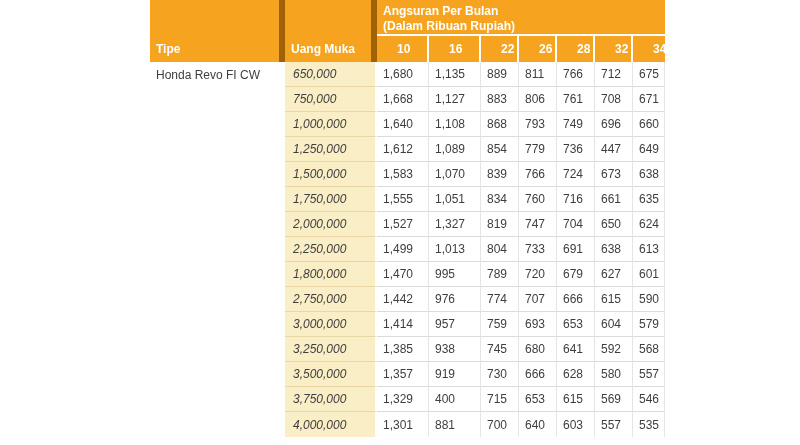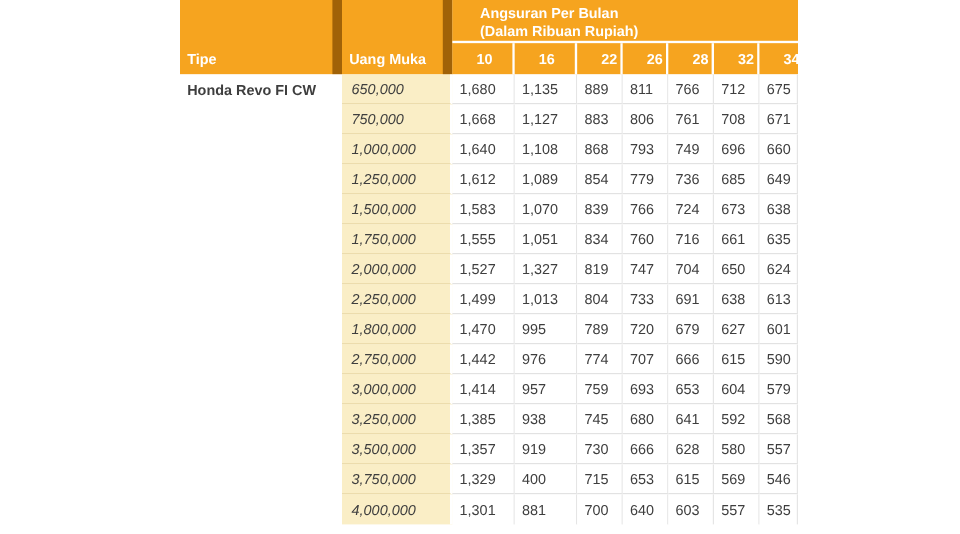--- a/index.html
+++ b/index.html
@@ -18,30 +18,30 @@
     position:absolute;left:150px;top:0;width:515px;
     border-collapse:separate;border-spacing:0;table-layout:fixed;
   }
   .price-table th,.price-table td{box-sizing:border-box;overflow:hidden;white-space:nowrap;}
   .price-table th{
     background:var(--orange);color:var(--header-text);
     font-weight:bold;font-size:12px;text-align:left;
   }
   tr.hrow-1{height:34px;}
   tr.hrow-2{height:26px;}
-  .th-tipe,.th-uang{vertical-align:bottom;padding:15px 0 6px 6px;border-right:8px solid #a16207;}
-  .th-angsuran{vertical-align:top;padding:4px 6px 0 23px;border-bottom:2px solid #fff;line-height:1.25;font-size:12px;}
+  .th-tipe,.th-uang{vertical-align:bottom;padding:15px 0 6px 6px;border-right:6px solid #a16207;}
+  .th-angsuran{vertical-align:top;padding:4px 6px 0 6px;border-bottom:2px solid #fff;line-height:1.25;font-size:12px;}
   .th-tenor{vertical-align:middle;padding:0 0 0 20px;border-right:2px solid #fff;}
   .th-tenor:last-child{border-right:0;}
   tbody tr{height:25px;}
   tbody td{
     background:#fff;font-size:12px;color:var(--body-text);
     padding-left:6px;vertical-align:middle;
   }
-  td.tipe-cell{vertical-align:top;padding-top:6px;font-weight:bold;}
+  td.tipe-cell{vertical-align:top;padding-top:6px;}
   td.uang-cell{
     background:var(--yellow);
     border-bottom:1px solid var(--yellow-border);
     border-right:2px solid #fff;
     padding-left:8px;
     font-style:italic;
   }
   td.num-cell{
     border-bottom:1px solid var(--gray-border);
     border-right:1px solid var(--vert-border);
@@ -116,21 +116,21 @@
           <td class="num-cell">696</td>
           <td class="num-cell">660</td>
         </tr>
         <tr>
           <td class="uang-cell">1,250,000</td>
           <td class="num-cell">1,612</td>
           <td class="num-cell">1,089</td>
           <td class="num-cell">854</td>
           <td class="num-cell">779</td>
           <td class="num-cell">736</td>
-          <td class="num-cell">685</td>
+          <td class="num-cell">447</td>
           <td class="num-cell">649</td>
         </tr>
         <tr>
           <td class="uang-cell">1,500,000</td>
           <td class="num-cell">1,583</td>
           <td class="num-cell">1,070</td>
           <td class="num-cell">839</td>
           <td class="num-cell">766</td>
           <td class="num-cell">724</td>
           <td class="num-cell">673</td>

